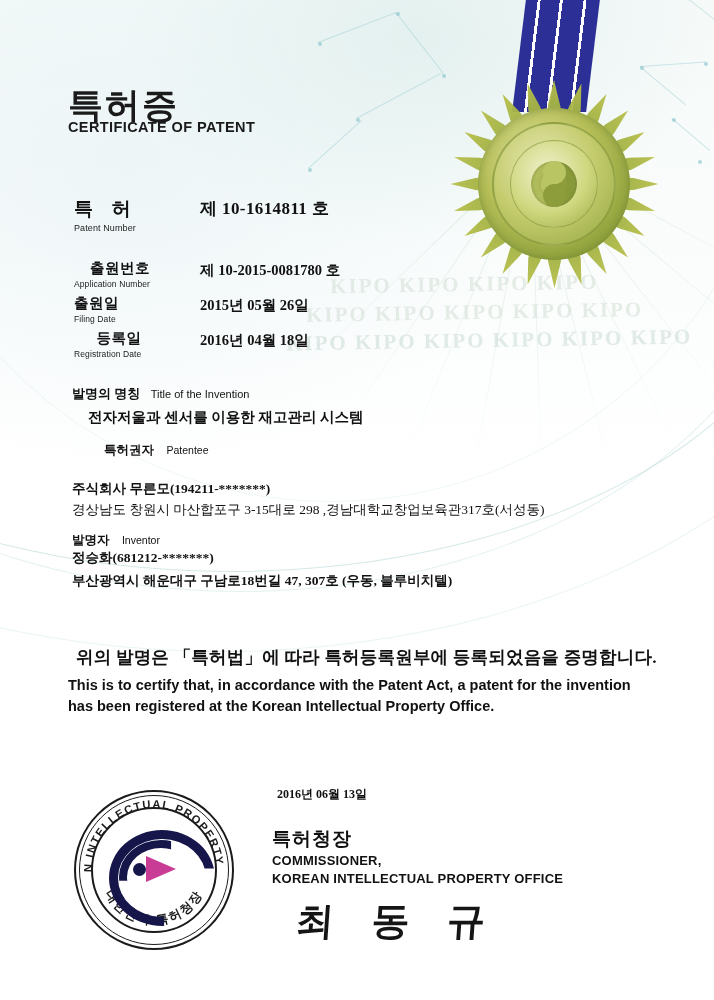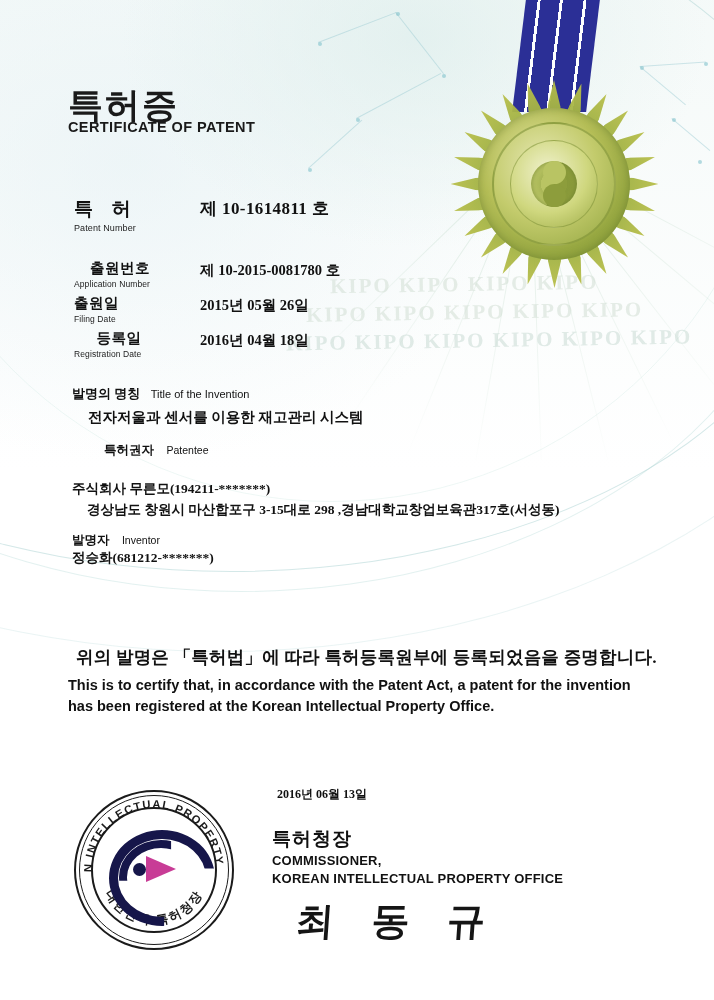--- a/index.html
+++ b/index.html
@@ -233,21 +233,21 @@
   .inv-title-lab .en { font-size: 11px; margin-left: 7px; }
   .inv-title-val {
     position: absolute; left: 88px; top: 408px;
     font-family: "Liberation Serif", serif; font-weight: bold; font-size: 14.5px;
   }
 
   .pat-lab { position: absolute; left: 72px; top: 440px; margin-left: 32px; }
   .pat-lab .ko { font-family: "Liberation Serif", serif; font-weight: bold; font-size: 12.5px; }
   .pat-lab .en { font-size: 10.5px; margin-left: 8px; }
   .pat-l1 { position: absolute; left: 72px; top: 480px; font-family: "Liberation Serif", serif; font-weight: bold; font-size: 13.5px; }
-  .pat-l2 { position: absolute; left: 72px; top: 501px; font-family: "Liberation Serif", serif; font-weight: bold; font-size: 13.5px; margin-left: 15px; }
+  .pat-l2 { position: absolute; left: 72px; top: 501px; font-family: "Liberation Serif", serif; font-weight: normal; font-size: 13.5px; }
 
   .invr-lab { position: absolute; left: 72px; top: 530px; }
   .invr-lab .ko { font-family: "Liberation Serif", serif; font-weight: bold; font-size: 12.5px; }
   .invr-lab .en { font-size: 10.5px; margin-left: 8px; }
   .invr-l1 { position: absolute; left: 72px; top: 549px; font-family: "Liberation Serif", serif; font-weight: bold; font-size: 13.5px; text-align: center; }
   .invr-l2 { position: absolute; left: 72px; top: 572px; font-family: "Liberation Serif", serif; font-weight: bold; font-size: 13.5px; }
 
   .cert-ko {
     position: absolute; left: 76px; top: 645px;
     font-family: "Liberation Serif", serif; font-weight: bold; font-size: 17.5px;
@@ -487,20 +487,21 @@
     <span class="en">Patentee</span>
   </div>
   <div class="pat-l1">주식회사 무른모(194211-*******)</div>
   <div class="pat-l2">경상남도 창원시 마산합포구  3-15대로  298 ,경남대학교창업보육관317호(서성동)</div>
 
   <div class="invr-lab">
     <span class="ko">발명자</span>
     <span class="en">Inventor</span>
   </div>
   <div class="invr-l1">정승화(681212-*******)</div>
+  <div class="invr-l2">부산광역시 해운대구 구남로18번길 47, 307호 (우동, 블루비치텔)</div>
 
   <div class="cert-ko">위의 발명은 「특허법」에 따라 특허등록원부에 등록되었음을 증명합니다.</div>
   <div class="cert-en1">This is to certify that, in accordance with the Patent Act, a patent for the invention</div>
   <div class="cert-en2">has been registered at the Korean Intellectual Property Office.</div>
 
   <div class="issue-date">2016년  06월  13일</div>
   <div class="comm-ko">특허청장</div>
   <div class="comm-en1">COMMISSIONER,</div>
   <div class="comm-en2">KOREAN INTELLECTUAL PROPERTY OFFICE</div>
   <div class="signature">최 동 규</div>

